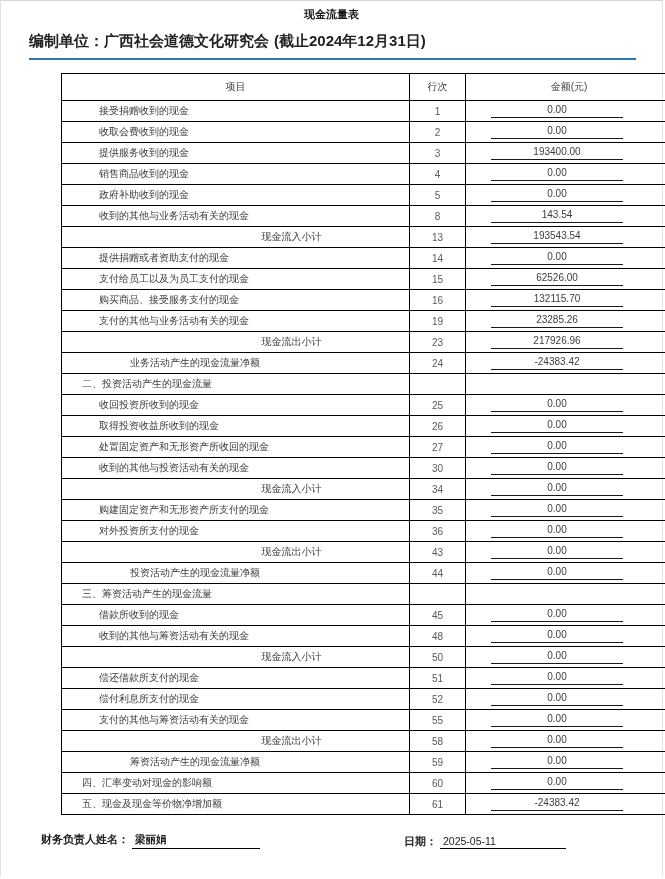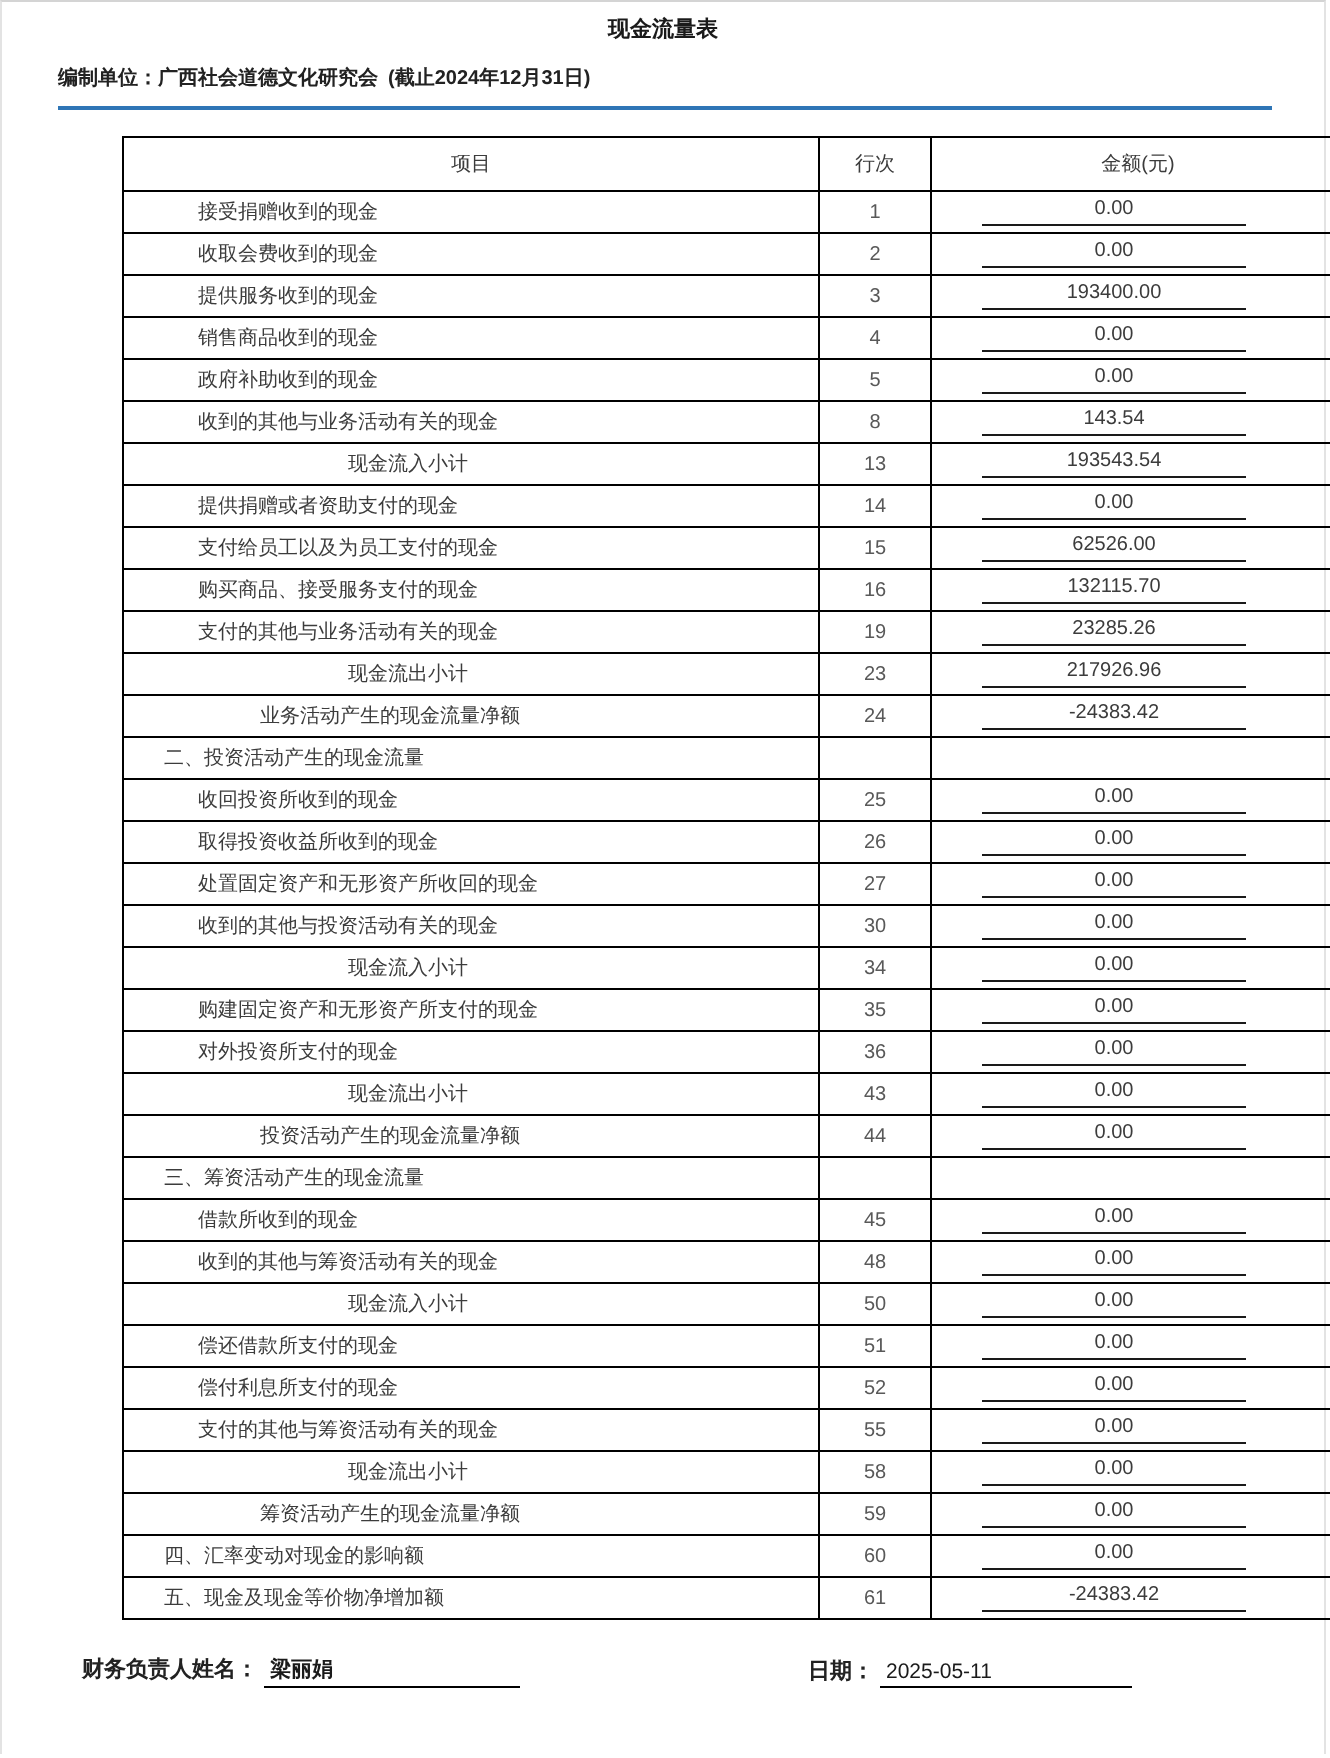--- a/index.html
+++ b/index.html
@@ -17,21 +17,21 @@
   }
   .title{
     text-align:center;
     font-size:11px;
     font-weight:bold;
     color:#1a1a1a;
     margin-bottom:10px;
   }
   .prepared{
     margin:0 26px 0 28px;
-    font-size:10px;
+    font-size:15px;
     font-weight:bold;
     color:#222;
     padding-bottom:7px;
     border-bottom:2px solid #2e75b6;
   }
   .prepared .note{margin-left:5px;}
   table.cf{
     margin:13px 0 0 60px;
     width:611px;
     border-collapse:collapse;
@@ -49,21 +49,21 @@
   table.cf th{
     height:26px;
     text-align:center;
     color:#3c3c3c;
   }
   table.cf td{height:20px;}
   td.c-item{color:#3c3c3c;}
   td.c-item.lv-section{padding-left:20px;}
   td.c-item.lv-item{padding-left:37px;}
   td.c-item.lv-net{padding-left:68px;}
-  td.c-item.lv-subtotal{padding-left:112px;}
+  td.c-item.lv-subtotal{padding-left:112px;text-align:center;}
   td.c-line{text-align:center;color:#595959;}
   td.c-amt{text-align:center;}
   span.amt{
     display:inline-block;
     width:132px;
     border-bottom:1px solid #1a1a1a;
     padding-bottom:2px;
     line-height:11px;
     color:#3c3c3c;
     transform:translateX(-12px);

